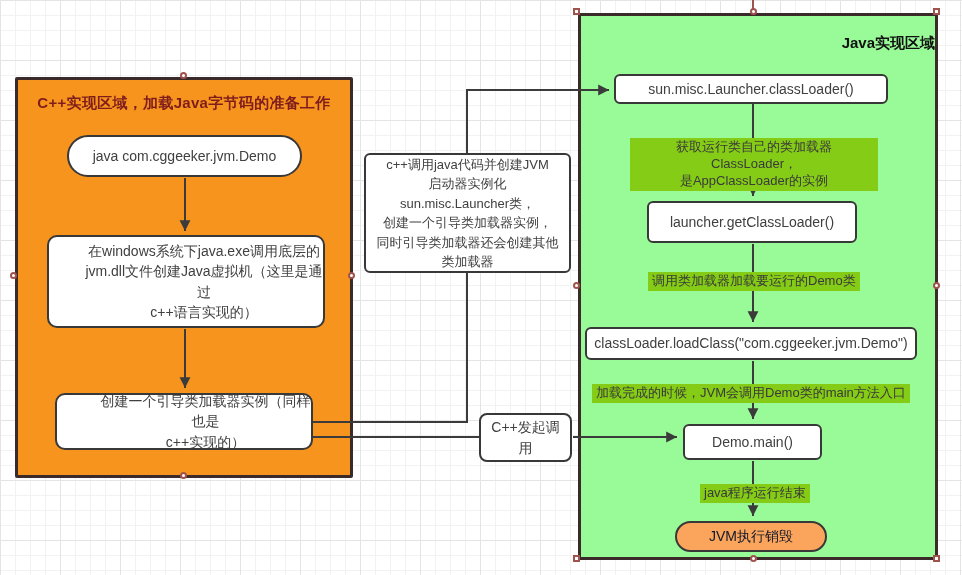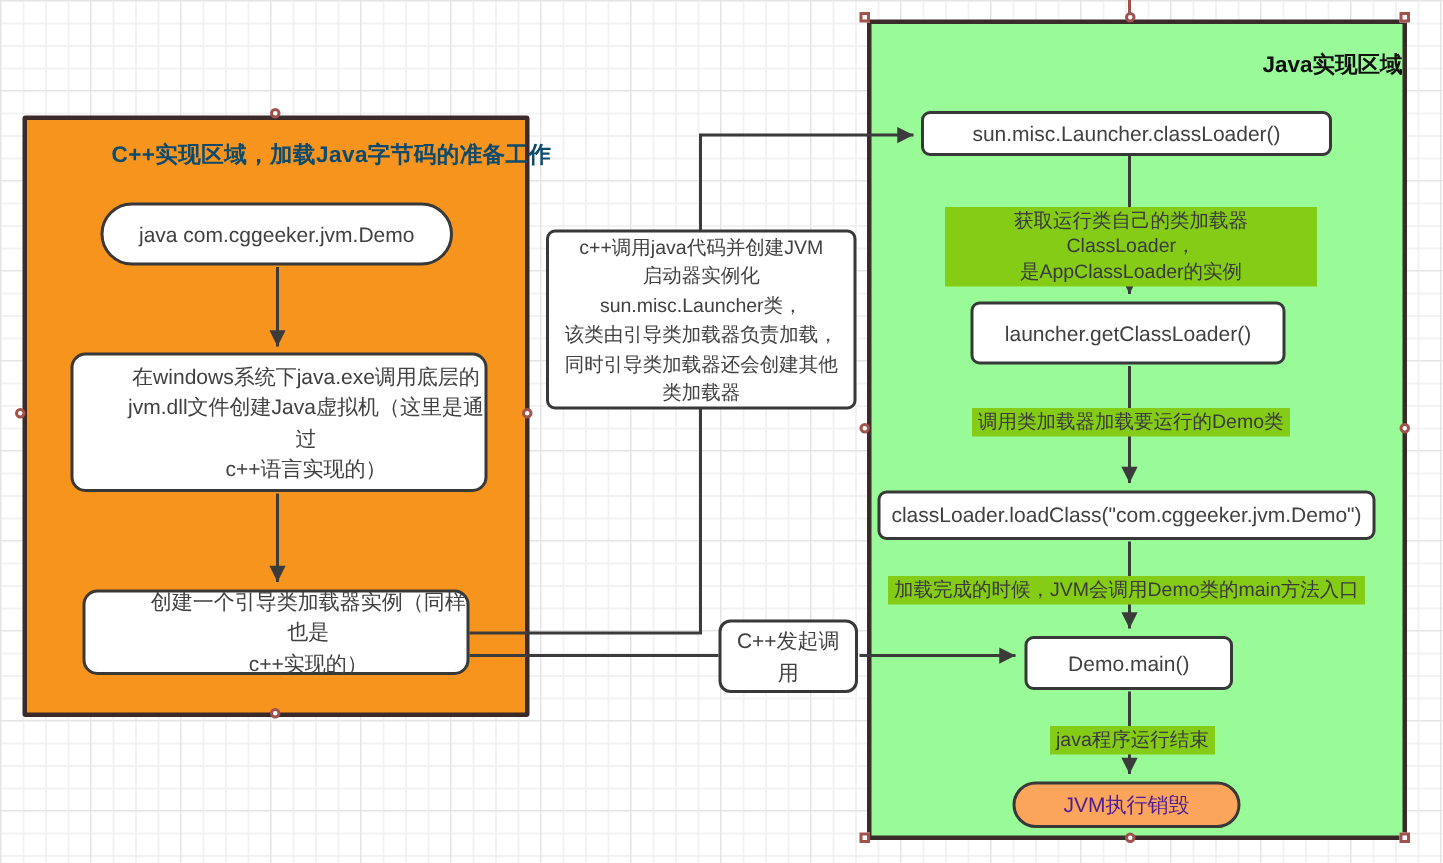--- a/index.html
+++ b/index.html
@@ -25,21 +25,21 @@
       linear-gradient(#f2f2f2 1px, transparent 1px),
       linear-gradient(90deg,#f2f2f2 1px, transparent 1px);
     background-size:60px 60px,60px 60px,15px 15px,15px 15px;
   }
   .abs{position:absolute;}
   .region{border:3px solid var(--region-border);border-radius:2px;z-index:1;}
   .region-cpp{left:15px;top:77px;width:338px;height:401px;background:var(--cpp-fill);}
   .region-java{left:578px;top:13px;width:360px;height:547px;background:var(--java-fill);}
   .region-title-cpp{
     width:100%;text-align:center;padding-top:14px;
-    color:#0c4a6e;font-weight:bold;font-size:15px;letter-spacing:.3px;margin-left:37px;
+    color:#7f1d1d;font-weight:bold;font-size:15px;letter-spacing:.3px;
   }
   .region-title-java{
     padding:18px 0 0 18px;color:#111;font-weight:bold;font-size:15px;text-align:right;
   }
   .node{
     background:#fff;border:2px solid var(--node-border);
     display:flex;align-items:center;justify-content:center;
     text-align:center;font-size:14px;line-height:1.45;
     z-index:3;white-space:pre-line;
   }
@@ -51,21 +51,21 @@
   }
   .edge-label-box{border-radius:8px;font-size:14px;padding:2px 8px;}
   .flabel{
     background:#84cc16;color:#3a3a3a;font-size:13px;line-height:1.3;
     display:flex;align-items:center;justify-content:center;text-align:center;
     z-index:4;padding:1px 4px;white-space:pre-line;
   }
   .nowrap{white-space:nowrap;}
   .destroy{
     background:var(--destroy-fill);border:2px solid var(--node-border);
-    border-radius:16px;font-size:14px;color:#4c1d95;
+    border-radius:16px;font-size:14px;color:#0f172a;
   }
   svg.edges{position:absolute;left:0;top:0;z-index:2;}
   svg.edges path{stroke:var(--edge);stroke-width:2;fill:none;}
   svg.edges path.tick{stroke:var(--handle);}
   .handle{
     position:absolute;width:7px;height:7px;background:#fff;
     border:2px solid var(--handle);z-index:6;
   }
   .handle.circle{border-radius:50%;}
 </style>
@@ -99,21 +99,21 @@
 <div class="abs node r10" style="left:47px;top:235px;width:278px;height:93px;padding-left:36px;">在windows系统下java.exe调用底层的
 jvm.dll文件创建Java虚拟机（这里是通过
 c++语言实现的）</div>
 
 <div class="abs node r10" style="left:55px;top:393px;width:258px;height:57px;padding-left:43px;">创建一个引导类加载器实例（同样也是
 c++实现的）</div>
 
 <div class="abs node note" style="left:364px;top:153px;width:207px;height:120px;">c++调用java代码并创建JVM
 启动器实例化
 sun.misc.Launcher类，
-该类由引导类加载器负责加载，
+创建一个引导类加载器实例，
 同时引导类加载器还会创建其他
 类加载器</div>
 
 <div class="abs node edge-label-box" style="left:479px;top:413px;width:93px;height:49px;">C++发起调用</div>
 
 <div class="abs region region-java">
   <div class="region-title-java">Java实现区域</div>
 </div>
 
 <div class="abs node r6" style="left:614px;top:74px;width:274px;height:30px;">sun.misc.Launcher.classLoader()</div>

